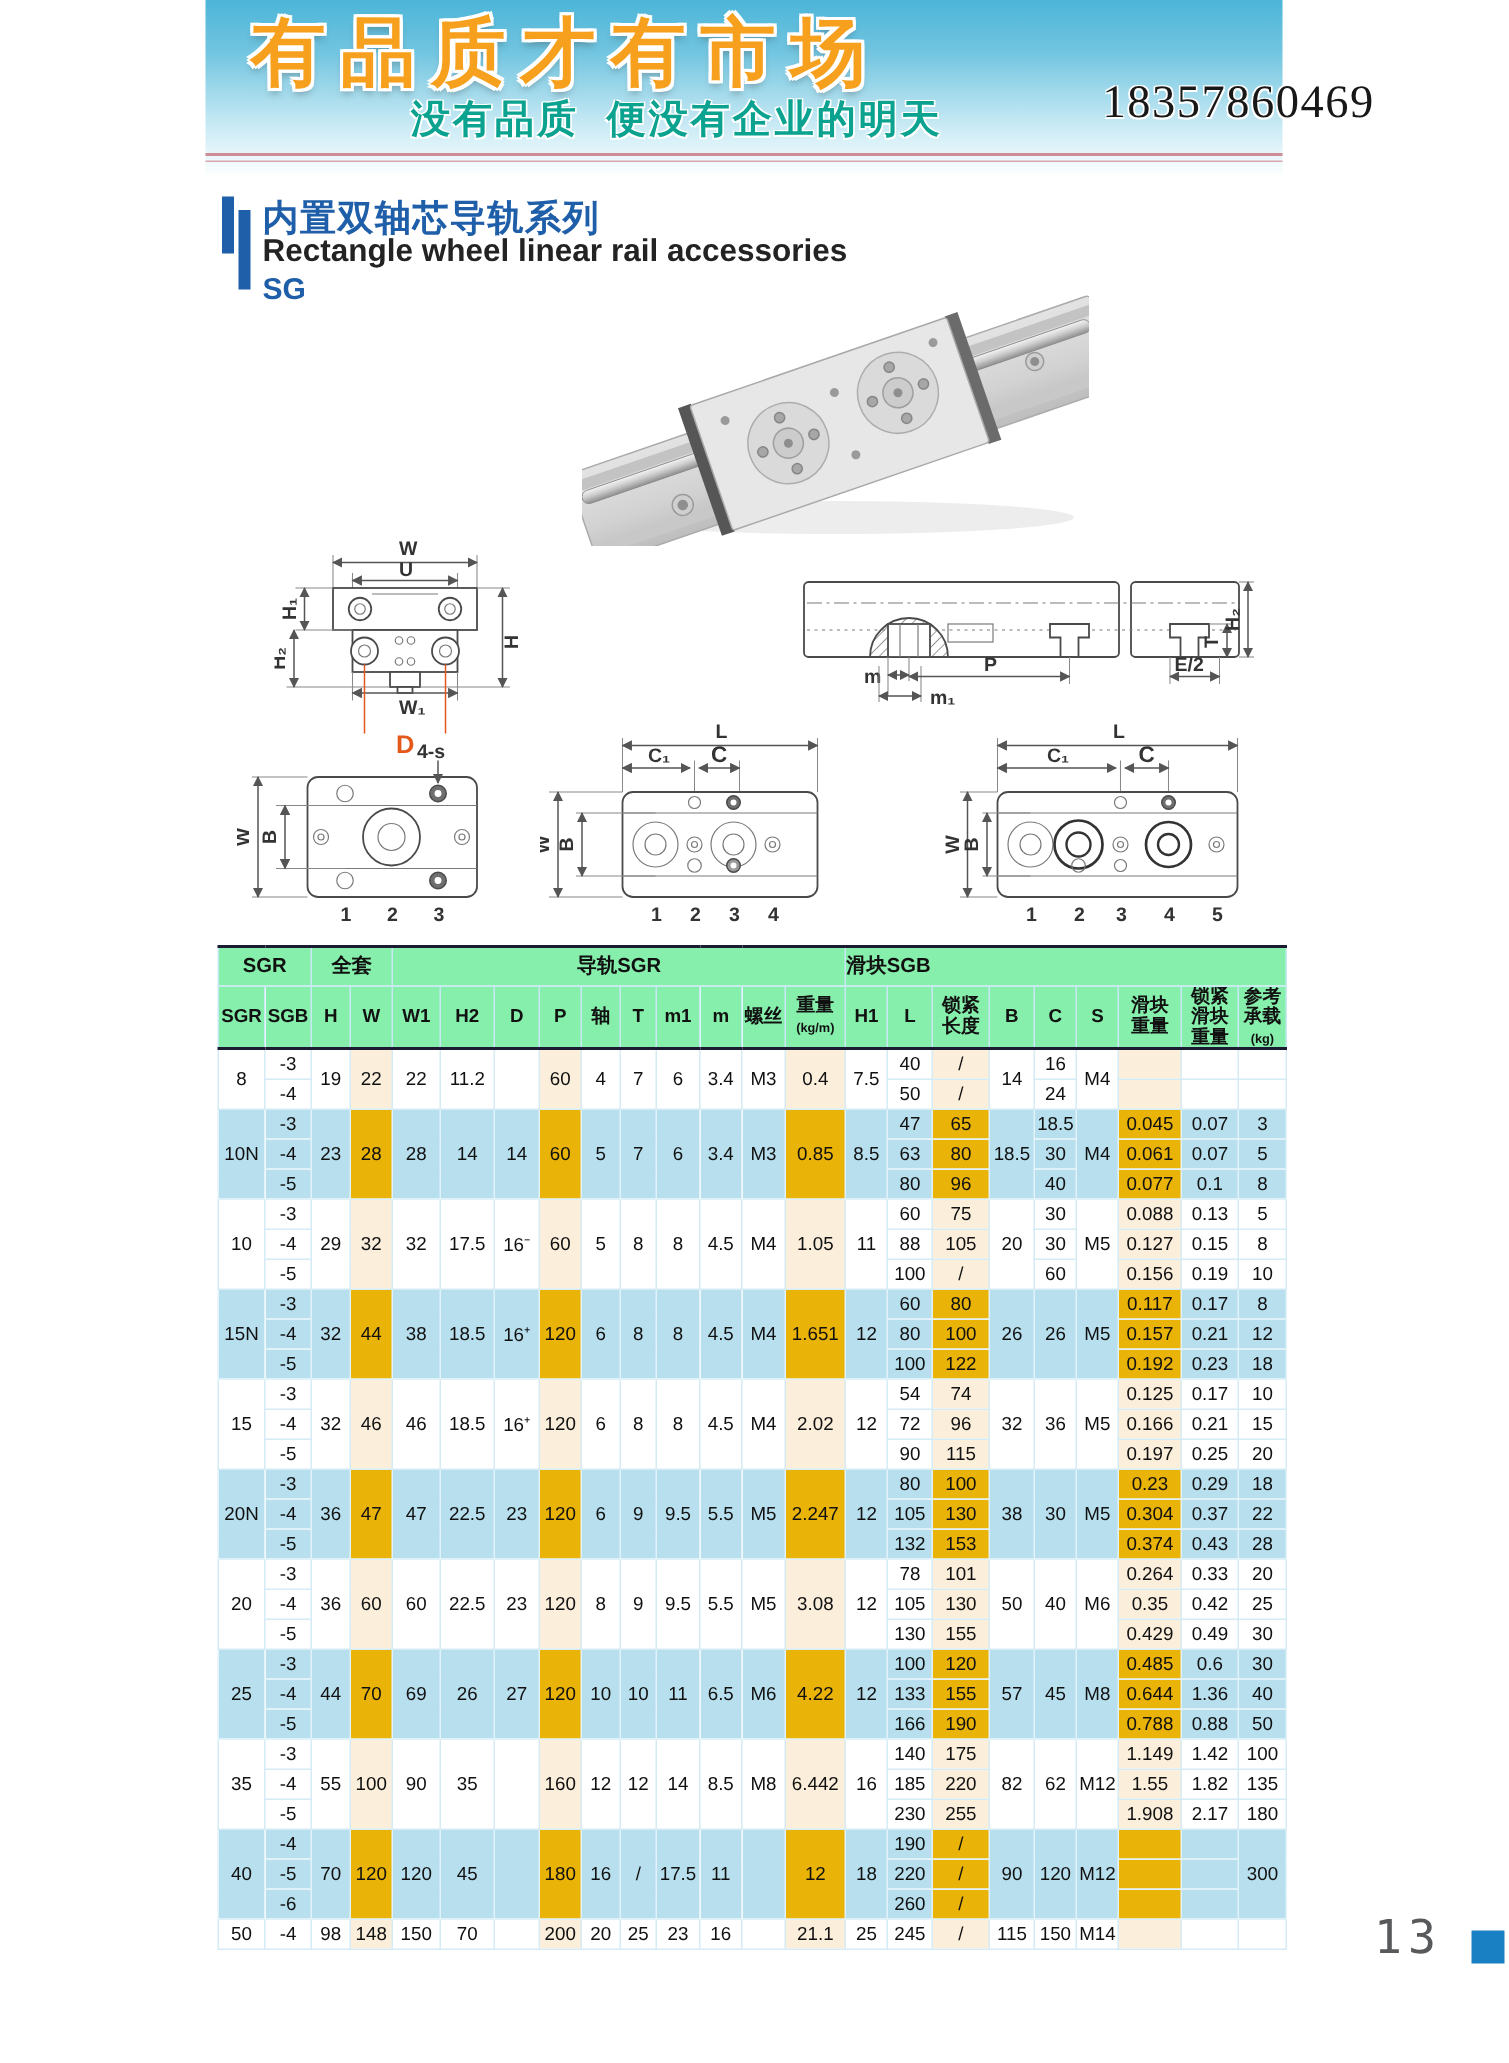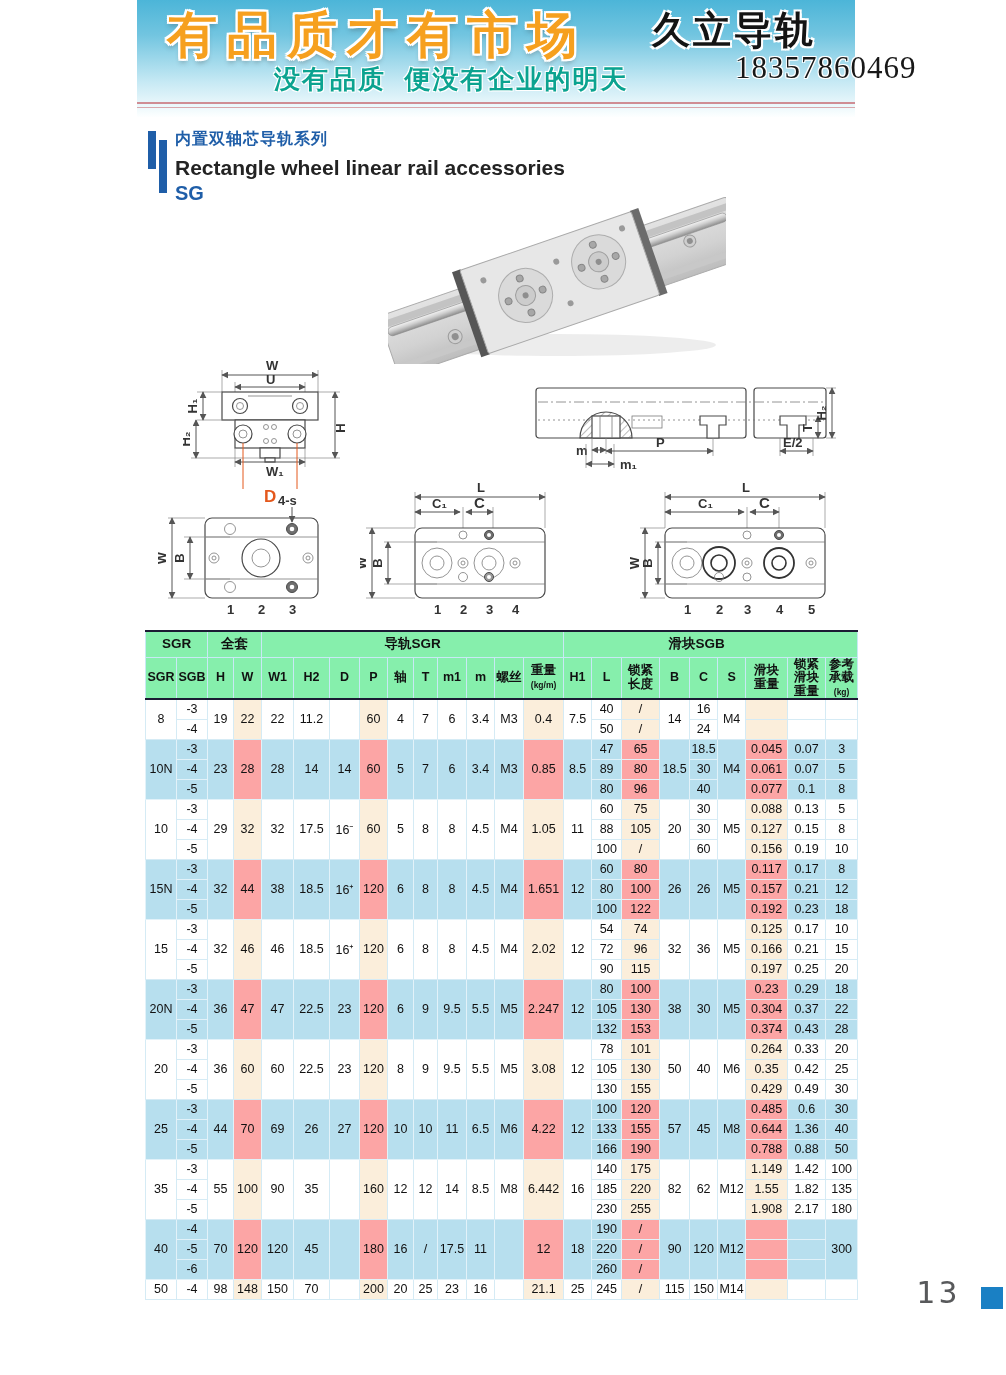--- a/index.html
+++ b/index.html
@@ -24,21 +24,21 @@
     text-shadow:-2px -2px 0 #fff,2px -2px 0 #fff,-2px 2px 0 #fff,2px 2px 0 #fff;}
   .phone{position:absolute;left:556px;top:50px;font-size:31px;color:#181818;
     font-family:"Liberation Serif", serif;letter-spacing:1px;
     text-shadow:-1px -1px 0 #fff,1px -1px 0 #fff,-1px 1px 0 #fff,1px 1px 0 #fff;margin-left:42px;}
   .redline-a{left:137px;top:102px;width:718px;height:2px;background:#cf8d94;}
   .redline-b{left:137px;top:107px;width:718px;height:1px;background:#d9a8ad;}
 
   
   .bar-a{left:148px;top:131px;width:8px;height:38px;background:#1f5ea8;}
   .bar-b{left:159px;top:140px;width:8px;height:53px;background:#1f5ea8;}
-  .title-cn{left:175px;top:129px;font-size:16px;font-weight:bold;color:#1f5ea8;letter-spacing:1px;}
+  .title-cn{left:175px;top:129px;font-size:24px;font-weight:bold;color:#1f5ea8;letter-spacing:1px;}
   .title-en{left:175px;top:156px;font-size:21px;font-weight:bold;color:#232323;}
   .title-model{left:175px;top:182px;font-size:20px;font-weight:bold;color:#1f5ea8;}
 
   
   svg text{font-family:"Liberation Sans",sans-serif;font-size:13px;fill:#333;font-weight:600;}
   svg .dim{stroke:#555;stroke-width:1;fill:none;}
   svg .ext{stroke:#888;stroke-width:0.7;fill:none;}
   svg .body-line{stroke:#4a4a4a;stroke-width:1.2;fill:#ffffff;}
   svg .thin{stroke:#7a7a7a;stroke-width:0.8;fill:none;}
   svg .orange{stroke:#e4581c;}
@@ -48,39 +48,38 @@
   #spec-table{position:absolute;left:145px;top:630px;width:712px;border-collapse:collapse;
     table-layout:fixed;font-size:12.5px;color:#111;}
   #spec-table th,#spec-table td{padding:0;text-align:center;vertical-align:middle;overflow:hidden;}
   #spec-table thead th{background:#86efac;border:1px solid #c8e9f4;font-weight:bold;
     line-height:1.08;white-space:pre-line;}
   #spec-table thead tr.gh{height:26px;font-size:13.5px;}
   #spec-table thead tr.ch{height:42px;font-size:12.5px;}
   #spec-table thead tr.gh th{border-top:2px solid #1b1b33;}
   #spec-table thead tr.ch th{border-bottom:2px solid #1b1b33;}
   #spec-table thead th .sub{font-size:8.5px;font-weight:bold;}
-  #spec-table thead th.gh-right{text-align:center;padding-right:28px;}
+  #spec-table thead th.gh-right{text-align:left;padding-right:28px;}
   #spec-table tbody tr{height:20px;}
   #spec-table tbody td{border:1px solid #d5ebf5;background:#ffffff;}
   #spec-table tbody tr.g-blue td{background:#b7dfee;border-color:#e2f2f9;}
   #spec-table tbody tr.g-white td.tint{background:#fbeedb;}
-  #spec-table tbody tr.g-blue td.tint{background:#fca5a5;}
+  #spec-table tbody tr.g-blue td.tint{background:#eab308;}
 
   
   .page-number{left:916px;top:1274px;font-size:31px;color:#58595b;
     font-family:"DejaVu Sans Mono",monospace;letter-spacing:4px;}
   .page-square{left:981px;top:1287px;width:22px;height:22px;background:#1a80c4;}
 </style>
 </head>
 <body>
 
 <div class="abs" id="banner">
   <div class="slogan-main">有品质才有市场</div>
   <div class="slogan-sub">没有品质  便没有企业的明天</div>
-  <div class="brand">久立导轨</div>
   <div class="phone">18357860469</div>
 </div>
 <div class="abs redline-a"></div>
 <div class="abs redline-b"></div>
 
 <div class="abs bar-a"></div>
 <div class="abs bar-b"></div>
 <div class="abs title-cn">内置双轴芯导轨系列</div>
 <div class="abs title-en">Rectangle wheel linear rail accessories</div>
 <div class="abs title-model">SG</div>
@@ -480,21 +479,21 @@
         <td class="tint">65</td>
         <td rowspan="3">18.5</td>
         <td>18.5</td>
         <td rowspan="3">M4</td>
         <td class="tint">0.045</td>
         <td>0.07</td>
         <td>3</td>
       </tr>
       <tr class="g-blue">
         <td>-4</td>
-        <td>89</td>
+        <td>63</td>
         <td class="tint">80</td>
         <td>30</td>
         <td class="tint">0.061</td>
         <td>0.07</td>
         <td>5</td>
       </tr>
       <tr class="g-blue">
         <td>-5</td>
         <td>80</td>
         <td class="tint">96</td>

